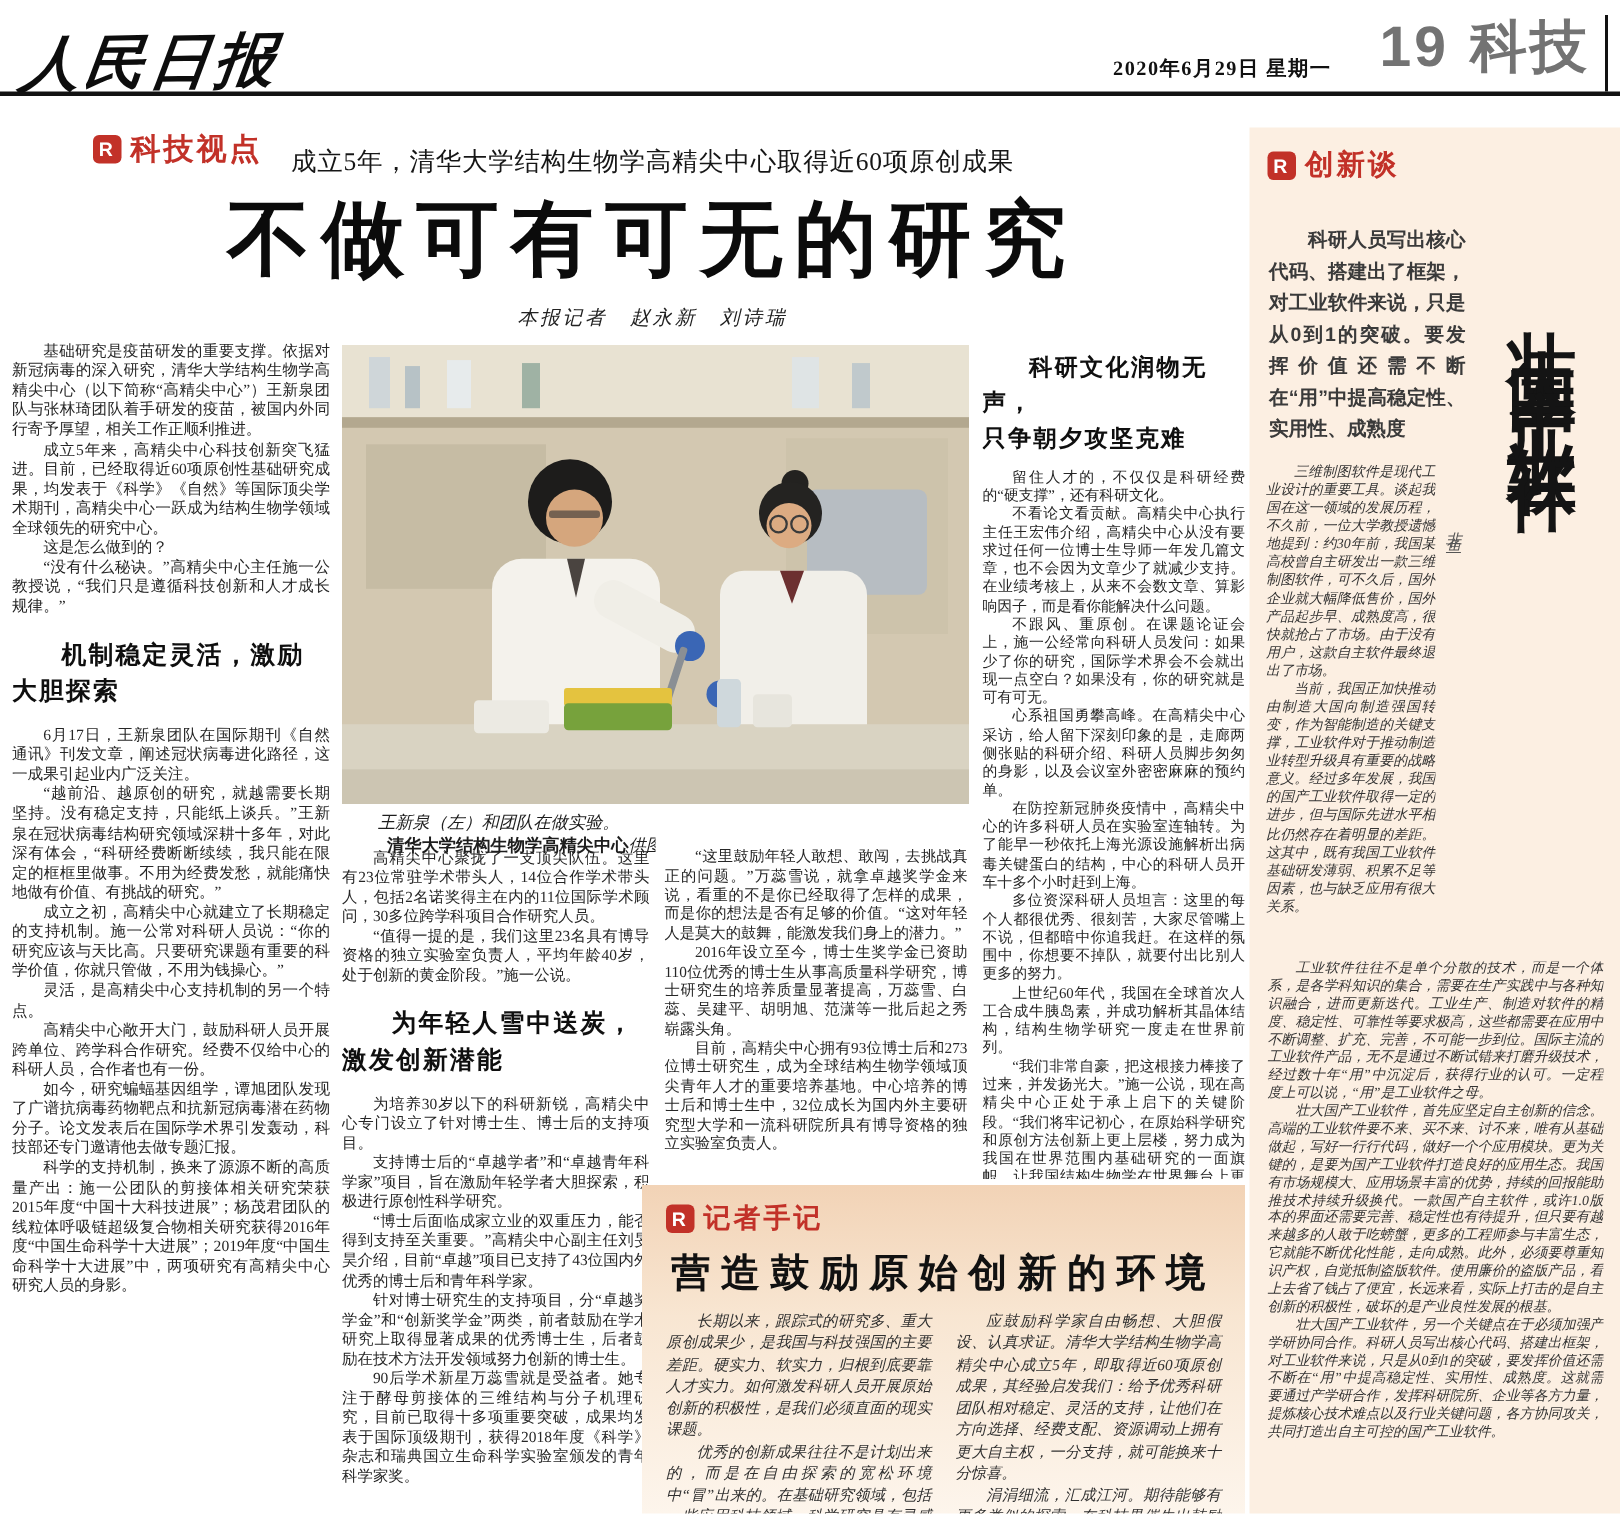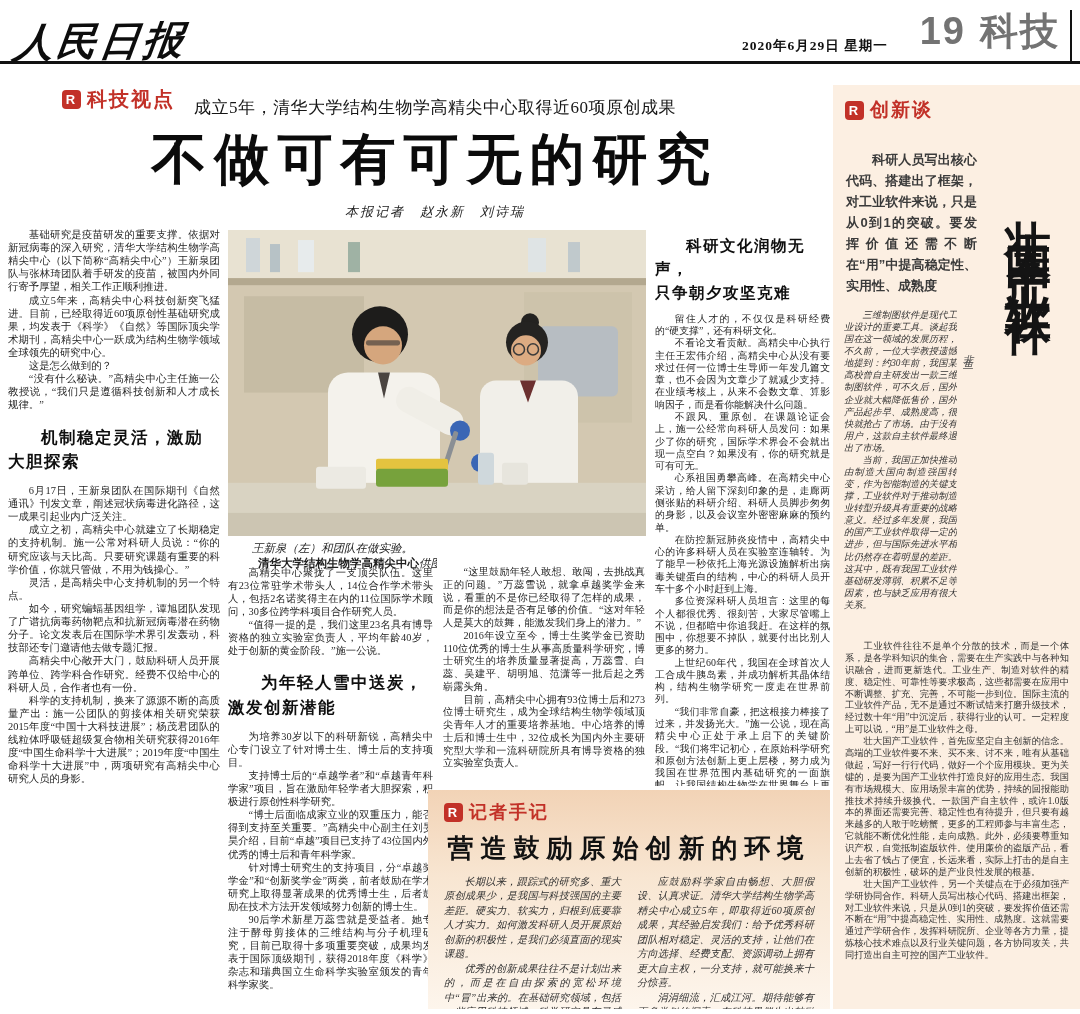--- a/index.html
+++ b/index.html
@@ -78,21 +78,21 @@
                line-height:1.62; text-align:justify; text-indent:2em; color:#3a3a3a;
                font-family:"Liberation Sans","DejaVu Sans",sans-serif; }
   .inno-vtitle { position:absolute; right:20px; top:98px; writing-mode:vertical-rl;
                  font-size:46px; font-weight:800; letter-spacing:13px; color:#141414;
                  font-family:"DejaVu Serif",serif; }
   .inno-author { position:absolute; left:127px; top:260px; writing-mode:vertical-rl;
                  font-size:11px; color:#555; letter-spacing:5px; font-style:italic; }
   .inno-narrow { position:absolute; left:11px; top:224px; width:113px; height:328px; overflow:hidden;
                  font-size:9.3px; line-height:1.3; text-align:justify; font-style:italic; color:#333; }
   .inno-wide { position:absolute; left:12px; top:556px; width:224px; height:362px; overflow:hidden;
-               font-size:9.3px; line-height:1.28; text-align:justify; color:#333; }
+               font-size:9.3px; line-height:1.28; text-align:justify; font-style:italic; color:#333; }
   .inno-narrow p, .inno-wide p { text-indent:2em; }
 </style>
 </head>
 <body>
 
 <div class="page">
 
   <div class="masthead-logo">人民日报</div>
   <div class="masthead-date">2020年6月29日 星期一</div>
   <div class="page-sec">
@@ -111,24 +111,25 @@
   <div class="byline">本报记者　赵永新　刘诗瑞</div>
 
   <div class="col col1">
     <p>基础研究是疫苗研发的重要支撑。依据对新冠病毒的深入研究，清华大学结构生物学高精尖中心（以下简称“高精尖中心”）王新泉团队与张林琦团队着手研发的疫苗，被国内外同行寄予厚望，相关工作正顺利推进。</p>
     <p>成立5年来，高精尖中心科技创新突飞猛进。目前，已经取得近60项原创性基础研究成果，均发表于《科学》《自然》等国际顶尖学术期刊，高精尖中心一跃成为结构生物学领域全球领先的研究中心。</p>
     <p>这是怎么做到的？</p>
     <p>“没有什么秘诀。”高精尖中心主任施一公教授说，“我们只是遵循科技创新和人才成长规律。”</p>
     <h2 class="subhead">机制稳定灵活，激励
 大胆探索</h2>
     <p>6月17日，王新泉团队在国际期刊《自然通讯》刊发文章，阐述冠状病毒进化路径，这一成果引起业内广泛关注。</p>
+    <p>“越前沿、越原创的研究，就越需要长期坚持。没有稳定支持，只能纸上谈兵。”王新泉在冠状病毒结构研究领域深耕十多年，对此深有体会，“科研经费断断续续，我只能在限定的框框里做事。不用为经费发愁，就能痛快地做有价值、有挑战的研究。”</p>
     <p>成立之初，高精尖中心就建立了长期稳定的支持机制。施一公常对科研人员说：“你的研究应该与天比高。只要研究课题有重要的科学价值，你就只管做，不用为钱操心。”</p>
     <p>灵活，是高精尖中心支持机制的另一个特点。</p>
+    <p>高精尖中心敞开大门，鼓励科研人员开展跨单位、跨学科合作研究。经费不仅给中心的科研人员，合作者也有一份。</p>
     <p>如今，研究蝙蝠基因组学，谭旭团队发现了广谱抗病毒药物靶点和抗新冠病毒潜在药物分子。论文发表后在国际学术界引发轰动，科技部还专门邀请他去做专题汇报。</p>
-    <p>高精尖中心敞开大门，鼓励科研人员开展跨单位、跨学科合作研究。经费不仅给中心的科研人员，合作者也有一份。</p>
     <p>科学的支持机制，换来了源源不断的高质量产出：施一公团队的剪接体相关研究荣获2015年度“中国十大科技进展”；杨茂君团队的线粒体呼吸链超级复合物相关研究获得2016年度“中国生命科学十大进展”；2019年度“中国生命科学十大进展”中，两项研究有高精尖中心研究人员的身影。</p>
   </div>
 
   <figure class="photo-fig">
     <svg viewBox="0 0 418 305" preserveAspectRatio="none">
       <rect x="0" y="0" width="418" height="305" fill="#d3c8b1"></rect>
       <rect x="0" y="0" width="418" height="48" fill="#e8e2d2"></rect>
       <rect x="18" y="8" width="14" height="34" fill="#cfd6d9"></rect>
         <rect x="42" y="14" width="10" height="28" fill="#b7c2c6"></rect>
       <rect x="70" y="10" width="16" height="32" fill="#e7ebec"></rect>

